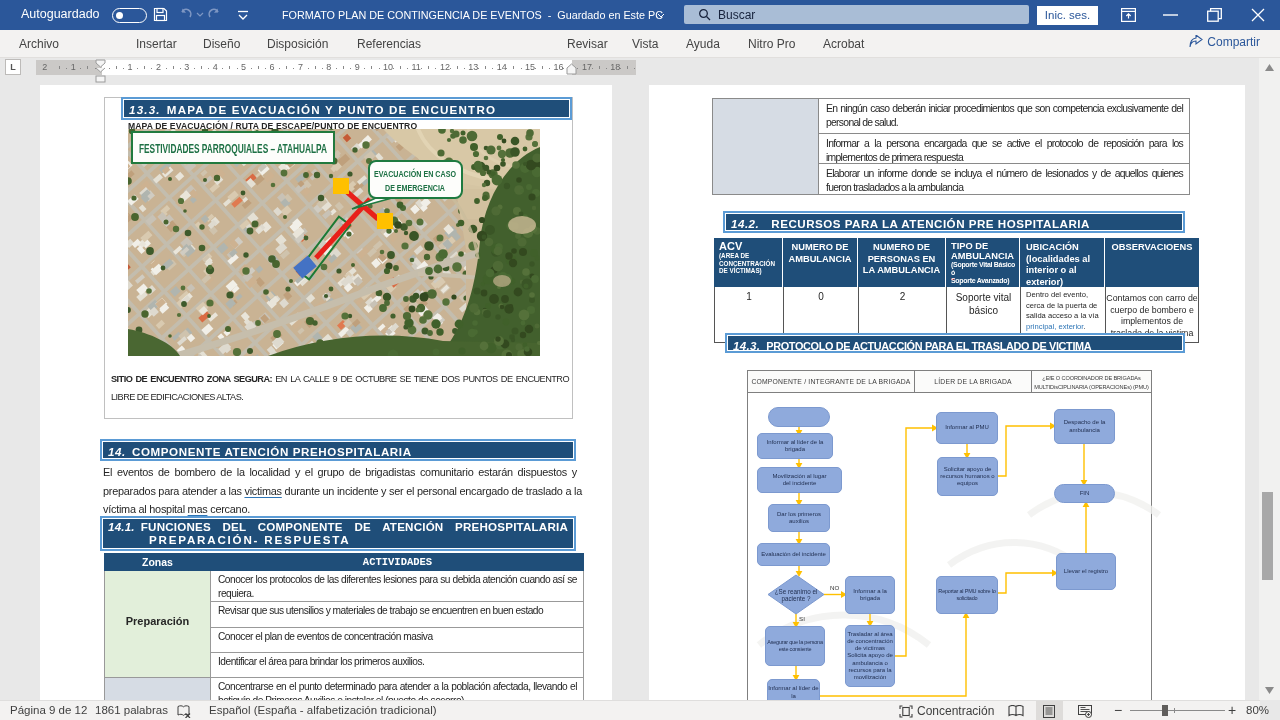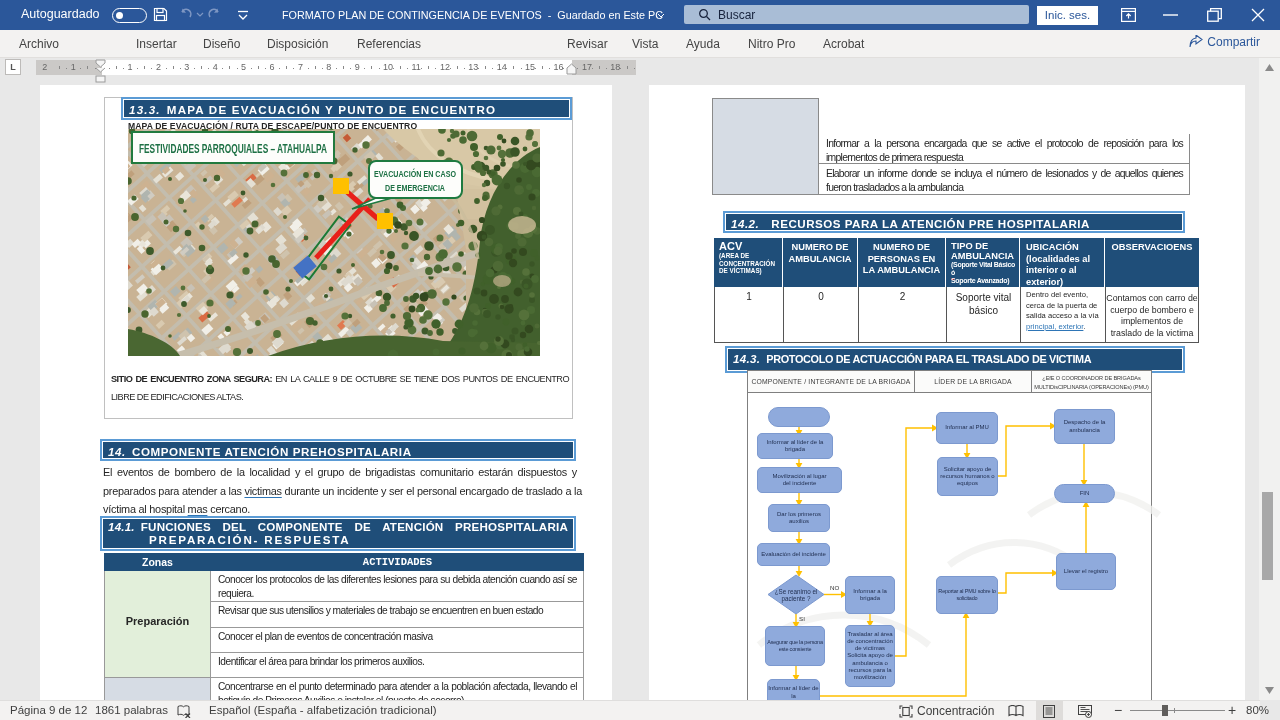--- a/index.html
+++ b/index.html
@@ -41,21 +41,21 @@
 .hdg .num{font-style:italic;margin-right:6px;}
 .doc{color:#262626;}
 .gram{text-decoration:underline;text-decoration-color:#2e75b6;text-underline-offset:1.5px;}
 .t141{border-bottom:1px solid #999;border-right:1px solid #999;color:#262626;}
 .t141 div{padding:2px 6px 0 7px;font-size:10.2px;letter-spacing:-0.5px;line-height:13.5px;text-align:justify;}
 .tr2{position:absolute;color:#262626;font-size:10.4px;letter-spacing:-0.72px;line-height:14px;padding:3px 6px 0 7px;border-bottom:1px solid #8a8a8a;text-align:justify;}
 .h2c{position:absolute;background:#1f4e79;color:#fff;font-weight:bold;border-right:1px solid #fff;}
 .fcbox{position:absolute;background:#8faadc;border:1px solid #7c99cf;border-radius:5px;color:#1f2d4e;display:flex;align-items:center;justify-content:center;text-align:center;font-size:6px;line-height:7.2px;}
 .fch{position:absolute;top:0;height:22px;background:#fbfbfa;border-right:1px solid #7f7f7f;border-bottom:1px solid #7f7f7f;font-size:6.8px;color:#3a3a3a;text-align:center;line-height:21px;text-transform:uppercase;letter-spacing:0.2px;}
 .d2{position:absolute;height:56px;border-bottom:1px solid #555;border-left:1px solid #555;color:#262626;font-size:10px;text-align:center;padding-top:4px;}
-.lnk{color:#2e75b6;text-decoration:underline;}
+.lnk{color:#2e75b6;}
 </style></head>
 <body>
 
 <div id="titlebar">
  <span class="t" style="left:21px;">Autoguardado</span>
  <div id="toggle">
       <div class="dot"></div>
     </div>
  <svg class="tbicon" style="left:152px;" width="17" height="17" viewBox="0 0 17 17">
       <path d="M2.5 2.5h9.5l2.5 2.5v9.5h-12z" fill="none" stroke="#fff" stroke-width="1.2"></path>
@@ -1422,20 +1422,21 @@
           <div>Identificar el área para brindar los primeros auxilios.</div>
         </div>
       <div class="t141 abs" style="left:107px;top:125px;width:373px;height:22px;border-bottom:none;">
           <div>Concentrarse en el punto determinado para atender a la población afectada, llevando el botiquín de Primeros Auxilios e instalar el (puesto de socorro).</div>
         </div>
     </div>
   </div>
   <div class="page" id="pageR" style="left:649px;top:27px;width:596px;height:615px;overflow:hidden;">
 
     <div class="abs" style="left:63px;top:13px;width:107px;height:97px;background:#d6dce4;border:1px solid #8a8a8a;"></div>
+    <div class="tr2" style="left:170px;top:13px;width:371px;height:36px;border-top:1px solid #8a8a8a;border-right:1px solid #8a8a8a;">En ningún caso deberán iniciar procedimientos que son competencia exclusivamente del personal de salud.</div>
     <div class="tr2" style="left:170px;top:49px;width:371px;height:30px;border-right:1px solid #8a8a8a;">Informar a la persona encargada que se active el protocolo de reposición para los implementos de primera respuesta</div>
     <div class="tr2" style="left:170px;top:79px;width:371px;height:31px;border-right:1px solid #8a8a8a;">Elaborar un informe donde se incluya el número de lesionados y de aquellos quienes fueron trasladados a la ambulancia</div>
 
     <div class="hdg" style="left:74px;top:126px;width:462px;height:22px;">
         <div class="in" style="letter-spacing:0.5px;"><span class="num" style="margin-right:12px;">14.2.</span>RECURSOS PARA LA ATENCIÓN PRE HOSPITALARIA</div>
       </div>
     <div class="abs" style="left:65px;top:153px;width:485px;height:105px;">
       <div class="h2c" style="left:0;top:0;width:69px;height:49px;padding:2px 0 0 5px;">
           <div style="font-size:11px;">ACV</div>
           <div style="font-size:6.3px;line-height:7.5px;">(AREA DE<br>CONCENTRACIÓN<br>DE VÍCTIMAS)</div>
@@ -1446,21 +1447,21 @@
       <div class="h2c" style="left:306px;top:0;width:85px;height:49px;padding:4px 0 0 6px;font-size:9.3px;line-height:11.5px;">UBICACIÓN<br>(localidades al<br>interior o al<br>exterior)</div>
       <div class="h2c" style="left:391px;top:0;width:94px;height:49px;font-size:9.3px;text-align:center;padding-top:4px;border-right:none;">OBSERVACIOENS</div>
       <div class="d2" style="left:0;top:49px;width:69px;">1</div>
       <div class="d2" style="left:69px;top:49px;width:75px;">0</div>
       <div class="d2" style="left:144px;top:49px;width:88px;">2</div>
       <div class="d2" style="left:232px;top:49px;width:74px;line-height:13px;">Soporte vital<br>básico</div>
       <div class="d2" style="left:306px;top:49px;width:85px;font-size:7.6px;text-align:left;padding:3px 4px 0 5px;line-height:10.5px;">Dentro del evento, cerca de la puerta de salida acceso a la vía <span class="lnk">principal, exterior</span>.</div>
       <div class="d2" style="left:391px;top:49px;width:94px;font-size:8.8px;line-height:11.5px;padding-top:6px;border-right:1px solid #555;">Contamos con carro de cuerpo de bombero e implementos de traslado de la victima</div>
     </div>
 
-    <div class="hdg" style="left:76px;top:261px;width:460px;height:27px;">
+    <div class="hdg" style="left:76px;top:248px;width:460px;height:20px;">
         <div class="in" style="font-size:10.9px;letter-spacing:-0.35px;white-space:nowrap;"><span class="num" style="font-size:11.6px;letter-spacing:0.3px;">14.3.</span>PROTOCOLO DE ACTUACCIÓN PARA EL TRASLADO DE VICTIMA</div>
       </div>
 
     <div class="abs" style="left:98px;top:285px;width:405px;height:330px;border:1px solid #7f7f7f;border-bottom:none;">
       <div class="fch" style="left:0;width:167px;">COMPONENTE / INTEGRANTE DE LA BRIGADA</div>
       <div class="fch" style="left:167px;width:117px;">LÍDER DE LA BRIGADA</div>
       <div class="fch" style="left:284px;width:120px;line-height:8.5px;padding-top:3px;font-size:5.6px;letter-spacing:-0.1px;overflow:hidden;">¿E<span style="text-transform:none;">f</span>E O COORDINADOR DE BRIGADA<span style="text-transform:none;">s</span><br>MULTID<span style="text-transform:none;">is</span>CIPLINARIA (OPERACIONE<span style="text-transform:none;">s</span>) (PMU)</div>
     </div>
     <svg class="abs" style="left:0;top:0;" width="596" height="615" viewBox="0 0 596 615">
         <g fill="none" stroke="#f1f1ef" stroke-width="7" opacity="0.8">

